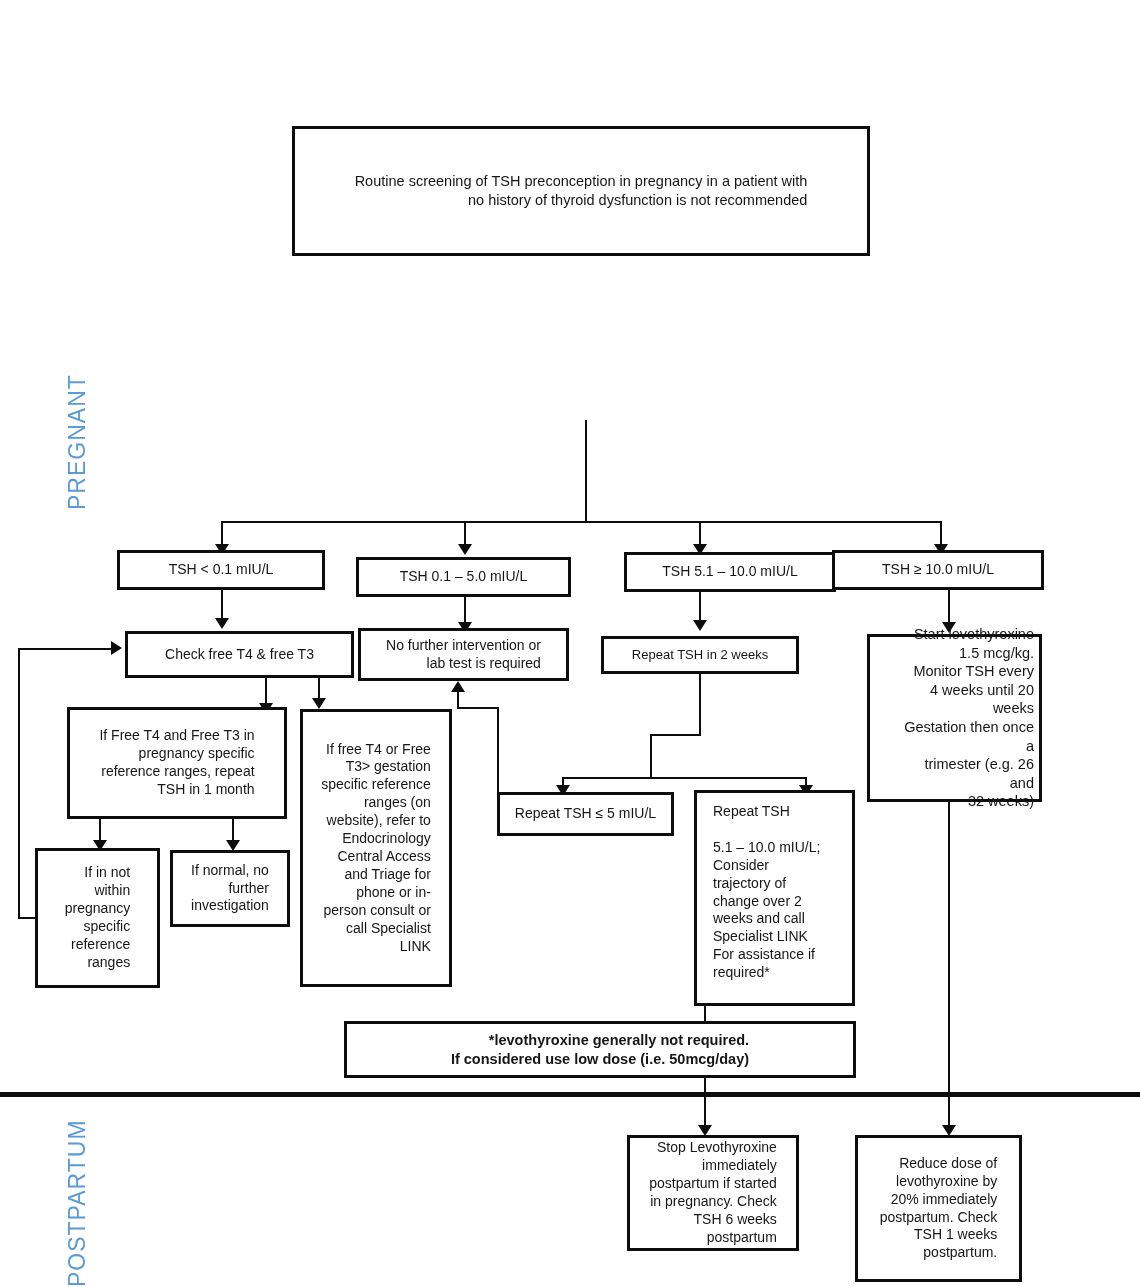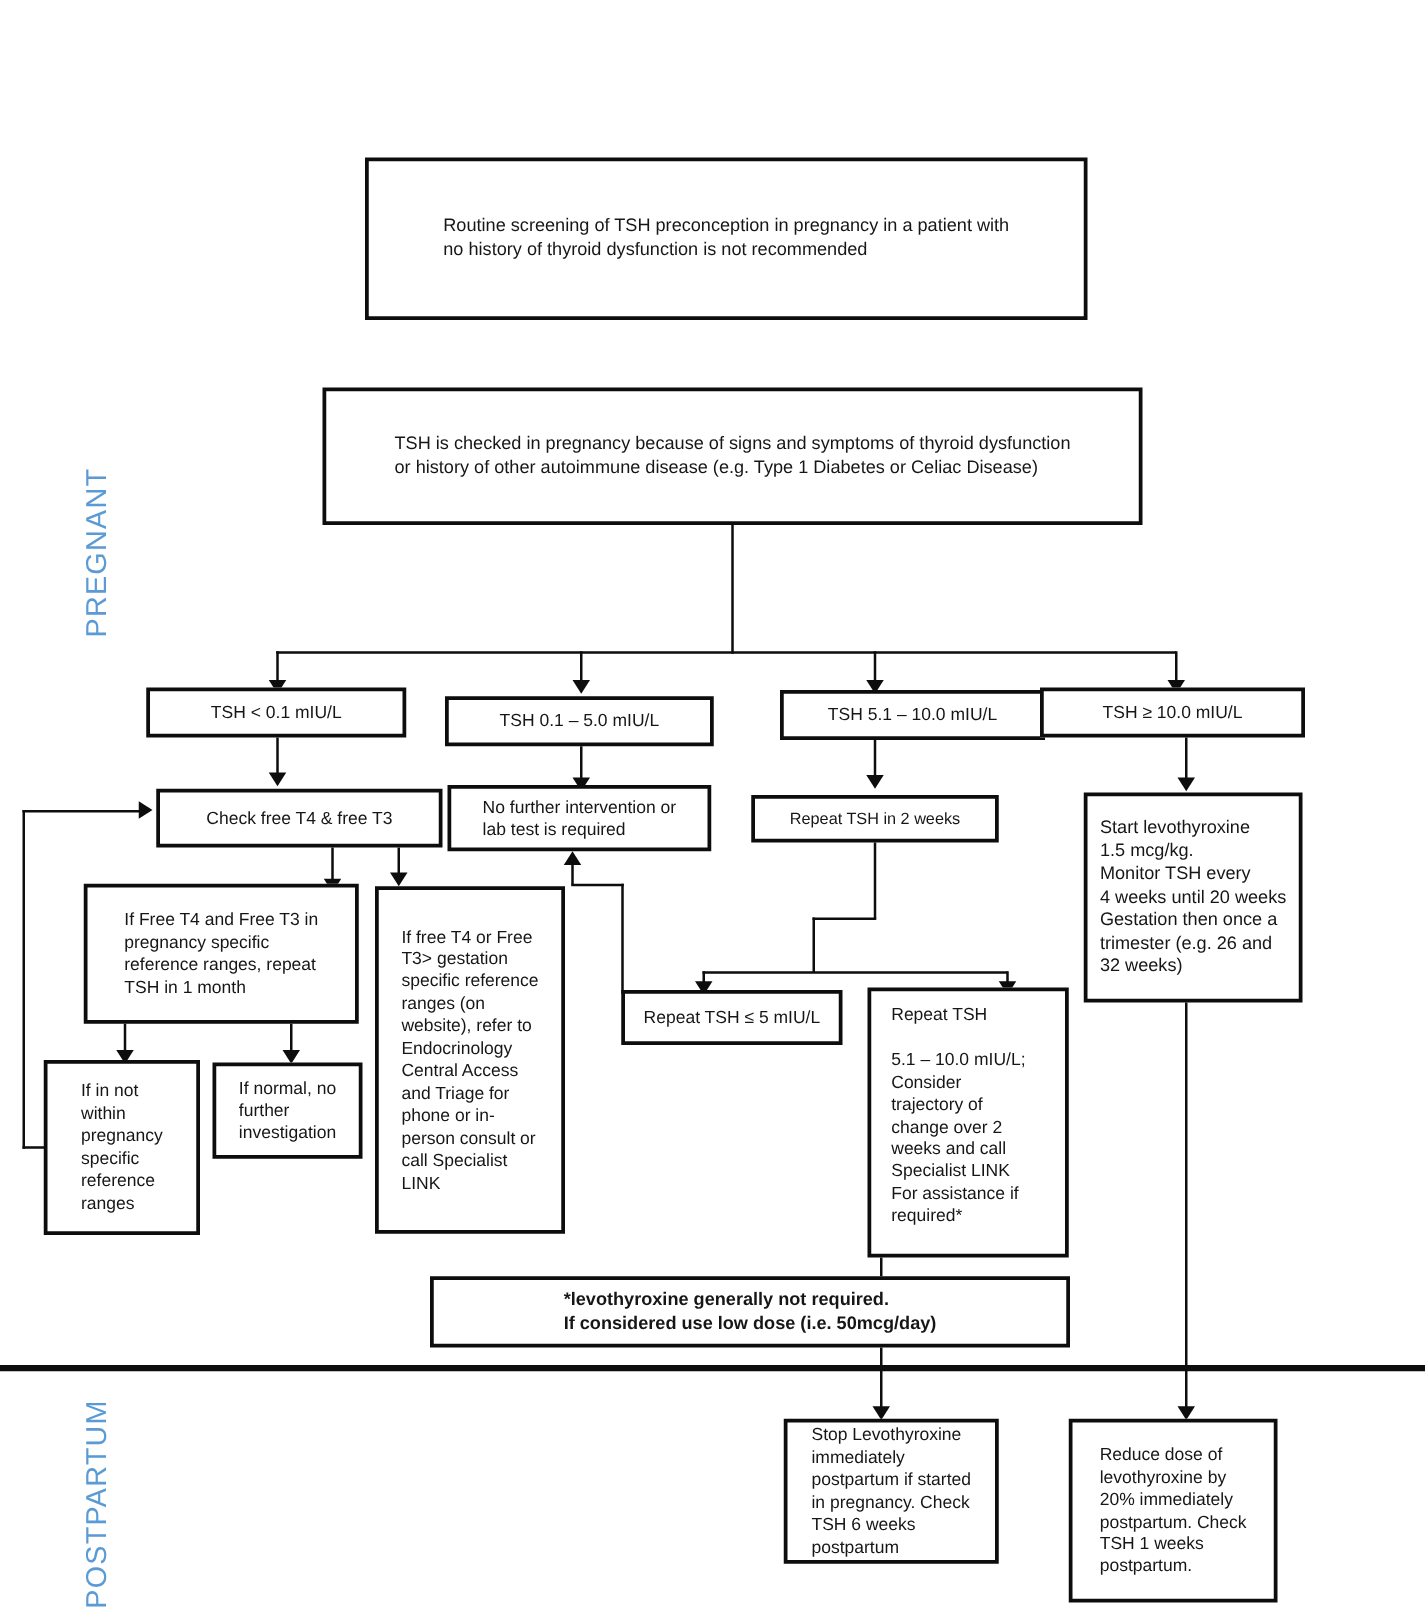--- a/index.html
+++ b/index.html
@@ -27,21 +27,21 @@
   .title .u { text-decoration: underline; }
 
   
   .box {
     position: absolute;
     background: #fff;
     border: 3px solid #0d0d0d;
     display: flex;
     align-items: center;
     justify-content: center;
-    text-align: left;
+    text-align: right;
     line-height: 1.28;
     color: #161616;
     padding: 3px 5px;
     white-space: pre-line;
   }
   .box.bold-text { font-weight: bold; }
   .box.left-align { text-align: left; justify-content: flex-start; }
 
   
   .vlabel {
@@ -94,22 +94,20 @@
 
 <div id="stage">
 
 
   <div class="vlabel" style="left:64px; top:330px; height:180px;">PREGNANT</div>
   <div class="vlabel" style="left:64px; top:1112px; height:175px;">POSTPARTUM</div>
 
   <div class="box" style="left:292px; top:126px; width:578px; height:130px; font-size:14.5px;">Routine screening of TSH preconception in pregnancy in a patient with
 no history of thyroid dysfunction is not recommended</div>
 
-  <div class="box" style="left:258px; top:310px; width:656px; height:110px; font-size:14.5px;">TSH is checked in pregnancy because of signs and symptoms of thyroid dysfunction
-or history of other autoimmune disease (e.g. Type 1 Diabetes or Celiac Disease)</div>
 
   <div class="ln v" style="left:585px; top:420px; height:103px;"></div>
 
   <div class="ln h" style="left:221px; top:521px; width:720px;"></div>
 
   <div class="ln v" style="left:221px; top:521px; height:25px;"></div>
   <div class="arrow-d" style="left:215px; top:544px;"></div>
 
   <div class="ln v" style="left:464px; top:521px; height:25px;"></div>
   <div class="arrow-d" style="left:458px; top:544px;"></div>
@@ -134,21 +132,21 @@
   <div class="ln v" style="left:699px; top:592px; height:30px;"></div>
   <div class="arrow-d" style="left:693px; top:620px;"></div>
 
   <div class="ln v" style="left:948px; top:590px; height:34px;"></div>
   <div class="arrow-d" style="left:942px; top:622px;"></div>
 
   <div class="box" style="left:125px; top:631px; width:229px; height:47px; font-size:14px;">Check free T4 &amp; free T3</div>
   <div class="box" style="left:358px; top:628px; width:211px; height:53px; font-size:14px;">No further intervention or
 lab test is required</div>
   <div class="box" style="left:601px; top:636px; width:198px; height:38px; font-size:13px;">Repeat TSH in 2 weeks</div>
-  <div class="box" style="left:867px; top:634px; width:175px; height:168px; font-size:14.5px;">Start levothyroxine
+  <div class="box" style="left:867px; top:634px; width:175px; height:168px; font-size:14.5px;padding-left:28px;">Start levothyroxine
 1.5 mcg/kg.
 Monitor TSH every
 4 weeks until 20 weeks
 Gestation then once a
 trimester (e.g. 26 and
 32 weeks)</div>
 
   <div class="ln v" style="left:265px; top:678px; height:27px;"></div>
   <div class="arrow-d" style="left:259px; top:703px;"></div>
 

